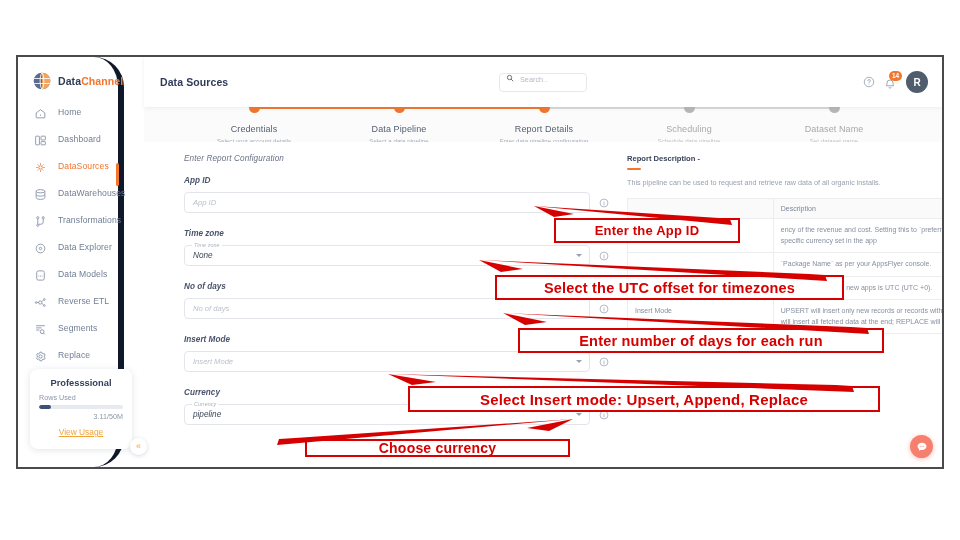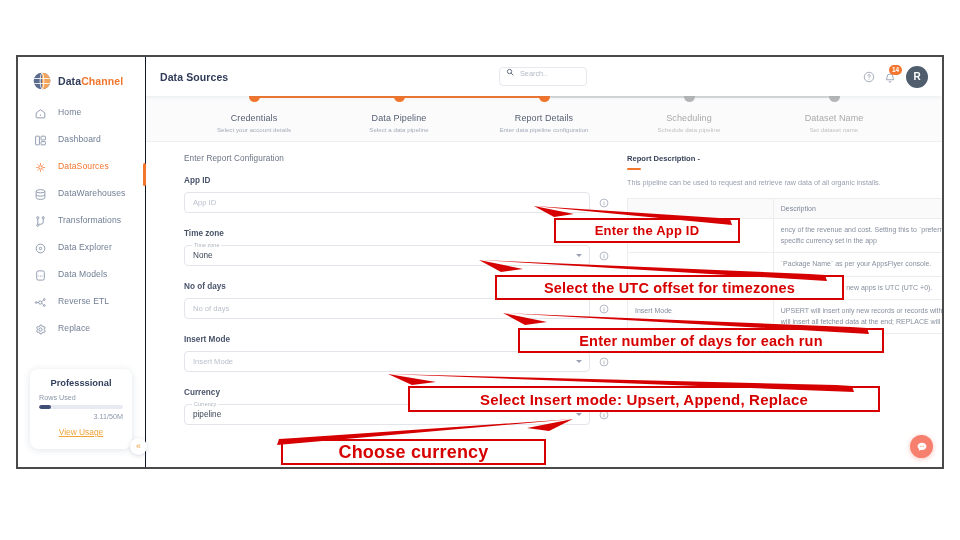--- a/index.html
+++ b/index.html
@@ -15,23 +15,24 @@
   #frame {
     position:absolute; left:16px; top:55px;
     width:928px; height:414px;
     background:#ffffff;
     border:2px solid #4a4a4a;
     overflow:hidden;
   }
 
   
   #sidebar {
-    position:absolute; left:0; top:0; width:128px; height:100%;
-    background:#ffffff; border-right:1px solid #0f172a;
+    position:absolute; left:0; top:0; width:106px; height:100%;
+    background:#ffffff; border-right:6px solid #0f172a;
     z-index:5;
+    border-radius:30px;
   }
   .brand { display:flex; align-items:center; gap:6px; padding:14px 0 0 14px; }
   .brand-logo { width:20px; height:20px; flex:none; }
   .brand-text { font-size:10.5px; font-weight:bold; letter-spacing:.1px; white-space:nowrap; }
   .brand-text .b1 { color:#2f3b59; }
   .brand-text .b2 { color:#f2762e; }
 
   .nav { margin-top:16px; }
   .nav-item {
     position:relative; display:flex; gap:11px;
@@ -65,21 +66,21 @@
   #collapse-btn {
     position:absolute; left:112px; bottom:12px; width:17px; height:17px;
     border-radius:50%; background:#fff; box-shadow:0 1px 4px rgba(70,85,120,.22);
     color:#f2a145; font-size:9px; line-height:17px; text-align:center; cursor:pointer; z-index:8;
   }
 
   
   #main { position:absolute; left:126px; top:0; right:0; bottom:0; background:#fafafa; }
 
   #topbar {
-    position:relative; height:39px; background:#ffffff;
+    position:relative; height:50px; background:#ffffff;
     display:flex; align-items:center; padding:0 14px 0 16px;
     box-shadow:0 1px 4px rgba(80,95,125,.10); z-index:4;
   }
   #page-title { font-size:10.5px; font-weight:bold; color:#2f3b59; letter-spacing:.1px; }
   #search-box {
     position:absolute; left:50%; transform:translateX(-50%);
     width:88px; height:19px; border:1px solid #e6e8ee; border-radius:4px;
     background:#fff; display:flex; align-items:flex-start; gap:4px; padding:0 6px;
   }
   #search-box .s-ico { width:8px; height:8px; color:#555e70; flex:none; }
@@ -119,21 +120,21 @@
   .step.todo .dot { background:#b7b7b7; }
   .step.todo .s-title { color:#a9a9a9; }
   .step.todo .s-sub { color:#c2c2c2; }
   .connector { position:absolute; top:0px; height:1.6px; z-index:1; }
   .connector.done { background:#f2762e; }
   .connector.todo { background:#d9d9d9; }
 
   
   #content { position:absolute; left:0; right:0; top:85px; bottom:0; background:#fff; overflow:hidden; }
 
-  #form-panel { position:absolute; left:40px; top:12px; width:425px; }
+  #form-panel { position:absolute; left:40px; top:12px; width:425px;font-style:italic; }
   .form-section-title { font-size:8.2px; color:#6a7384; margin-bottom:13px; letter-spacing:.1px; }
   .field { margin-bottom:16px; position:relative; }
   .field-label { font-size:8.2px; font-weight:bold; color:#49536a; margin-bottom:7px; }
   .field-row { display:flex; align-items:center; gap:9px; }
   .inp {
     position:relative; flex:1; height:21px; border:1px solid #e3e5eb; border-radius:4px;
     background:#fff; display:flex; align-items:center; padding:0 8px;
   }
   .inp .ph { font-size:7.6px; color:#b9bfcb; }
   .inp .val { font-size:8.2px; color:#3d4758; }
@@ -269,20 +270,28 @@
         <svg class="ico" viewBox="0 0 24 24" fill="none" stroke="currentColor" stroke-width="1.6">
           <circle cx="4" cy="12" r="1.6"></circle>
             <circle cx="19" cy="6.5" r="1.6"></circle>
             <circle cx="19" cy="17.5" r="1.6"></circle>
             <circle cx="11.5" cy="12" r="3"></circle>
             <path d="M5.6 12h2.9M14.5 10.5L17.4 7.6M14.5 13.5l2.9 2.9"></path>
         </svg>
         <span class="nav-label">Reverse ETL</span>
       </div>
 
+      <div class="nav-item">
+        <svg class="ico" viewBox="0 0 24 24" fill="none" stroke="currentColor" stroke-width="1.6">
+          <path d="M4 5h16M4 9h10M4 13h6"></path>
+            <circle cx="15" cy="16" r="3.5"></circle>
+            <path d="M17.6 18.6L20 21"></path>
+        </svg>
+        <span class="nav-label">Segments</span>
+      </div>
 
       <div class="nav-item">
         <svg class="ico" viewBox="0 0 24 24" fill="none" stroke="currentColor" stroke-width="1.6">
           <circle cx="12" cy="12" r="3"></circle>
           <path d="M19 12a7 7 0 0 0-.1-1.2l1.8-1.3-1.8-3.1-2.1.8a7 7 0 0 0-2-1.2L14.5 4h-3.6l-.3 2a7 7 0 0 0-2 1.2l-2.1-.8-1.8 3.1 1.8 1.3a7 7 0 0 0 0 2.4l-1.8 1.3 1.8 3.1 2.1-.8a7 7 0 0 0 2 1.2l.3 2h3.6l.3-2a7 7 0 0 0 2-1.2l2.1.8 1.8-3.1-1.8-1.3c.07-.4.1-.8.1-1.2z"></path>
         </svg>
         <span class="nav-label">Replace</span>
       </div>
 
     </div>
@@ -526,14 +535,14 @@
     <polygon points="0,8 24,19 48,16" fill="#d60000"></polygon>
   </svg>
   <div class="box" style="width:472px; height:26px; font-size:15px;">Select Insert mode: Upsert, Append, Replace</div>
 </div>
 
 <div class="anno" style="left:281px; top:439px;">
   <svg style="left:-8px; top:-24px; width:300px; height:40px;" viewBox="0 0 300 40">
     <polygon points="300,4 4,30 6,24 22,23" fill="#d60000"></polygon>
     <polygon points="300,4 276,16 254,13" fill="#d60000"></polygon>
   </svg>
-  <div class="box" style="width:265px; height:26px; font-size:18px;">Choose currency</div>
+  <div class="box" style="width:265px; height:18px; font-size:14px;margin-left:24px;">Choose currency</div>
 </div>
 
 </body></html>

